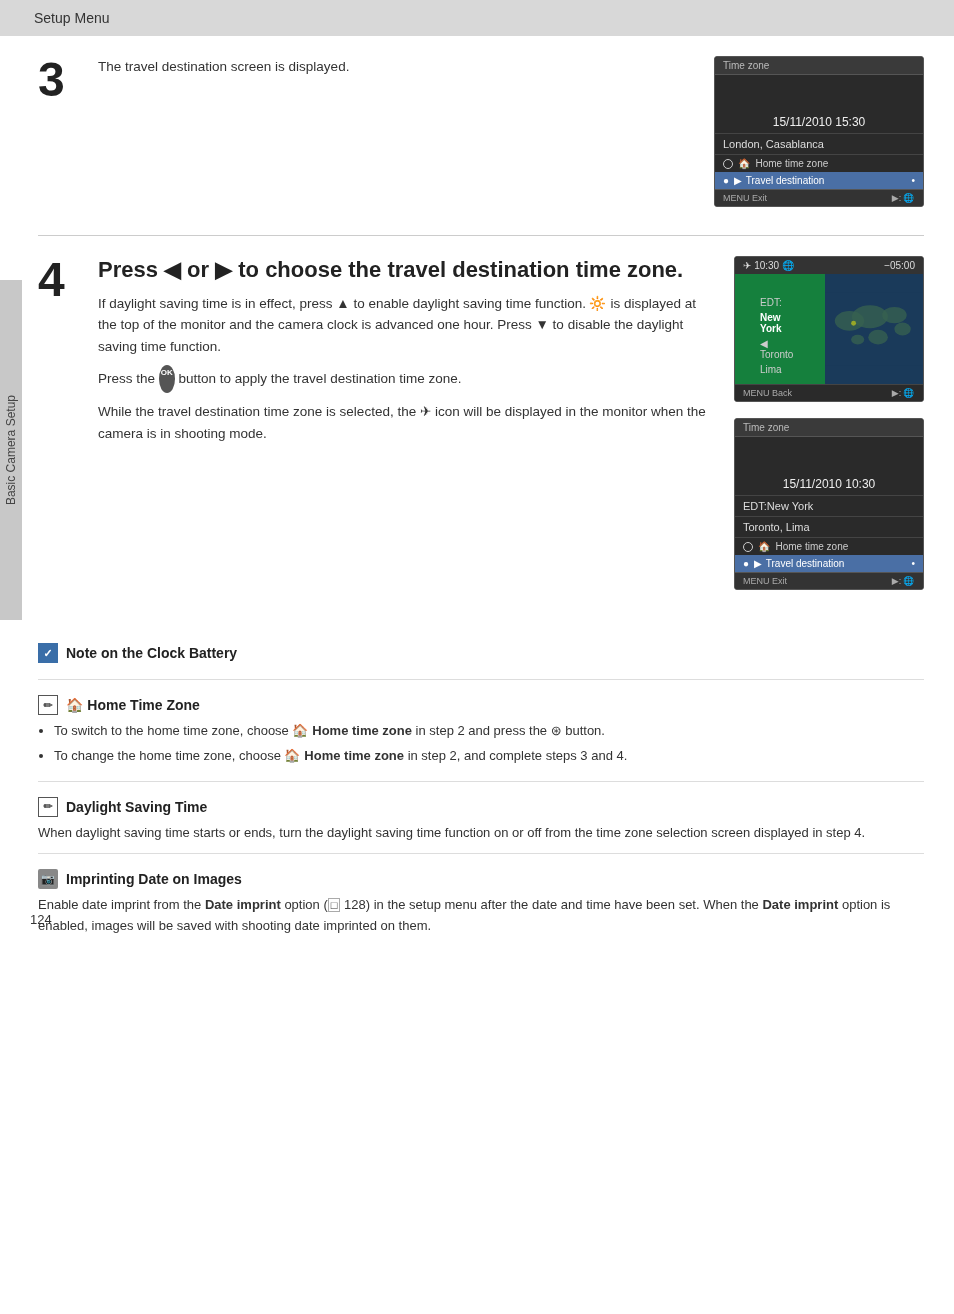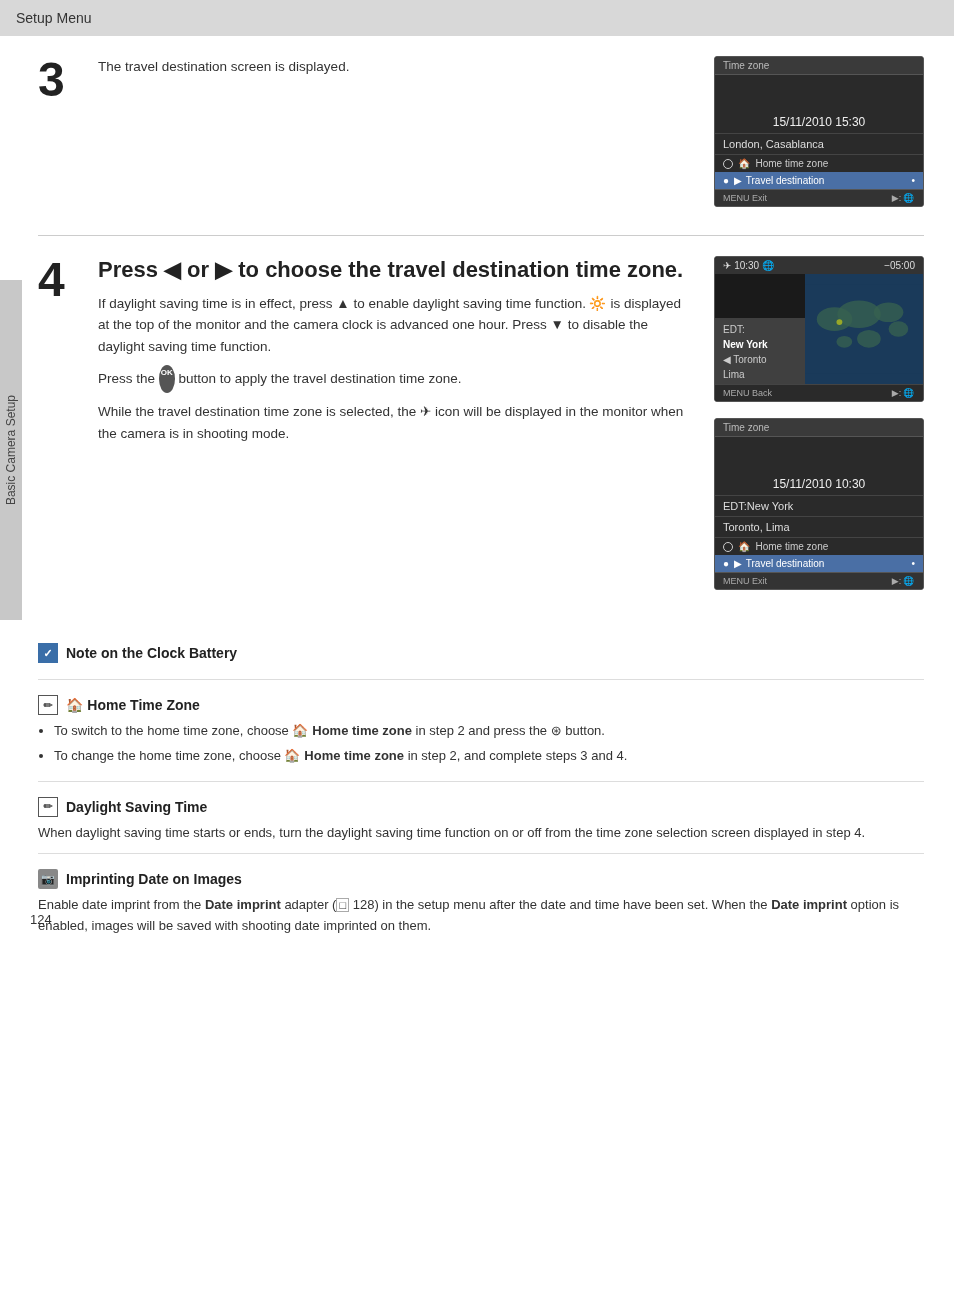--- a/index.html
+++ b/index.html
@@ -9,21 +9,21 @@
       background: #ffffff;
       font-family: Arial, Helvetica, sans-serif;
       font-size: 14px;
       color: #222;
       position: relative;
     }
 
     
     .header-bar {
       background: #d8d8d8;
-      padding: 10px 16px;
+      padding: 10px 34px;
       font-size: 14px;
       color: #333;
       font-weight: normal;
     }
 
     
     .main-content {
       padding: 0 30px;
       position: relative;
     }
@@ -172,25 +172,24 @@
       padding: 3px 8px;
       font-size: 10px;
       color: #ddd;
     }
     .cam-ui-map-body {
       display: flex;
       height: 110px;
     }
     .cam-ui-map-list {
       width: 90px;
-      background: #404040;
-      padding: 4px;
+      background: #15803d;
+      padding: 21px;
       font-size: 10px;
       color: #ccc;
-      margin-top: 44px;
     }
     .cam-ui-map-list .city {
       padding: 2px 4px;
       color: #ccc;
     }
     .cam-ui-map-list .city.active {
       color: #fff;
       font-weight: bold;
     }
     .cam-ui-map-visual {
@@ -289,21 +288,21 @@
       font-weight: bold;
       text-align: center;
       line-height: 16px;
       vertical-align: middle;
     }
 
     .step4-images {
       display: flex;
       flex-direction: column;
       gap: 8px;
-      width: 210px;
+      width: 190px;
       flex-shrink: 0;
     }
   </style>
 </head>
 <body>
 
 <div class="header-bar">
   <span>Setup Menu</span>
 </div>
 
@@ -450,19 +449,19 @@
       <span>When daylight saving time starts or ends, turn the daylight saving time function on or off from the time zone selection screen displayed in step 4.</span>
     </div>
   </div>
 
   <div class="note-section" style="border-bottom: none;">
     <div class="note-title">
       <span class="note-icon camera">📷</span>
       <span>Imprinting Date on Images</span>
     </div>
     <div class="note-body">
-      <span>Enable date imprint from the </span><b>Date imprint</b><span> adapter (</span><span style="border:1px solid #aaa; padding: 0 2px; font-size:11px;">□</span><span> 128) in the setup menu after the date and time have been set. When the </span><b>Date imprint</b><span> option is enabled, images will be saved with shooting date imprinted on them.</span>
+      <span>Enable date imprint from the </span><b>Date imprint</b><span> option (</span><span style="border:1px solid #aaa; padding: 0 2px; font-size:11px;">□</span><span> 128) in the setup menu after the date and time have been set. When the </span><b>Date imprint</b><span> option is enabled, images will be saved with shooting date imprinted on them.</span>
     </div>
   </div>
 
   <div class="page-number">124</div>
 
 </div>
 
 </body></html>

